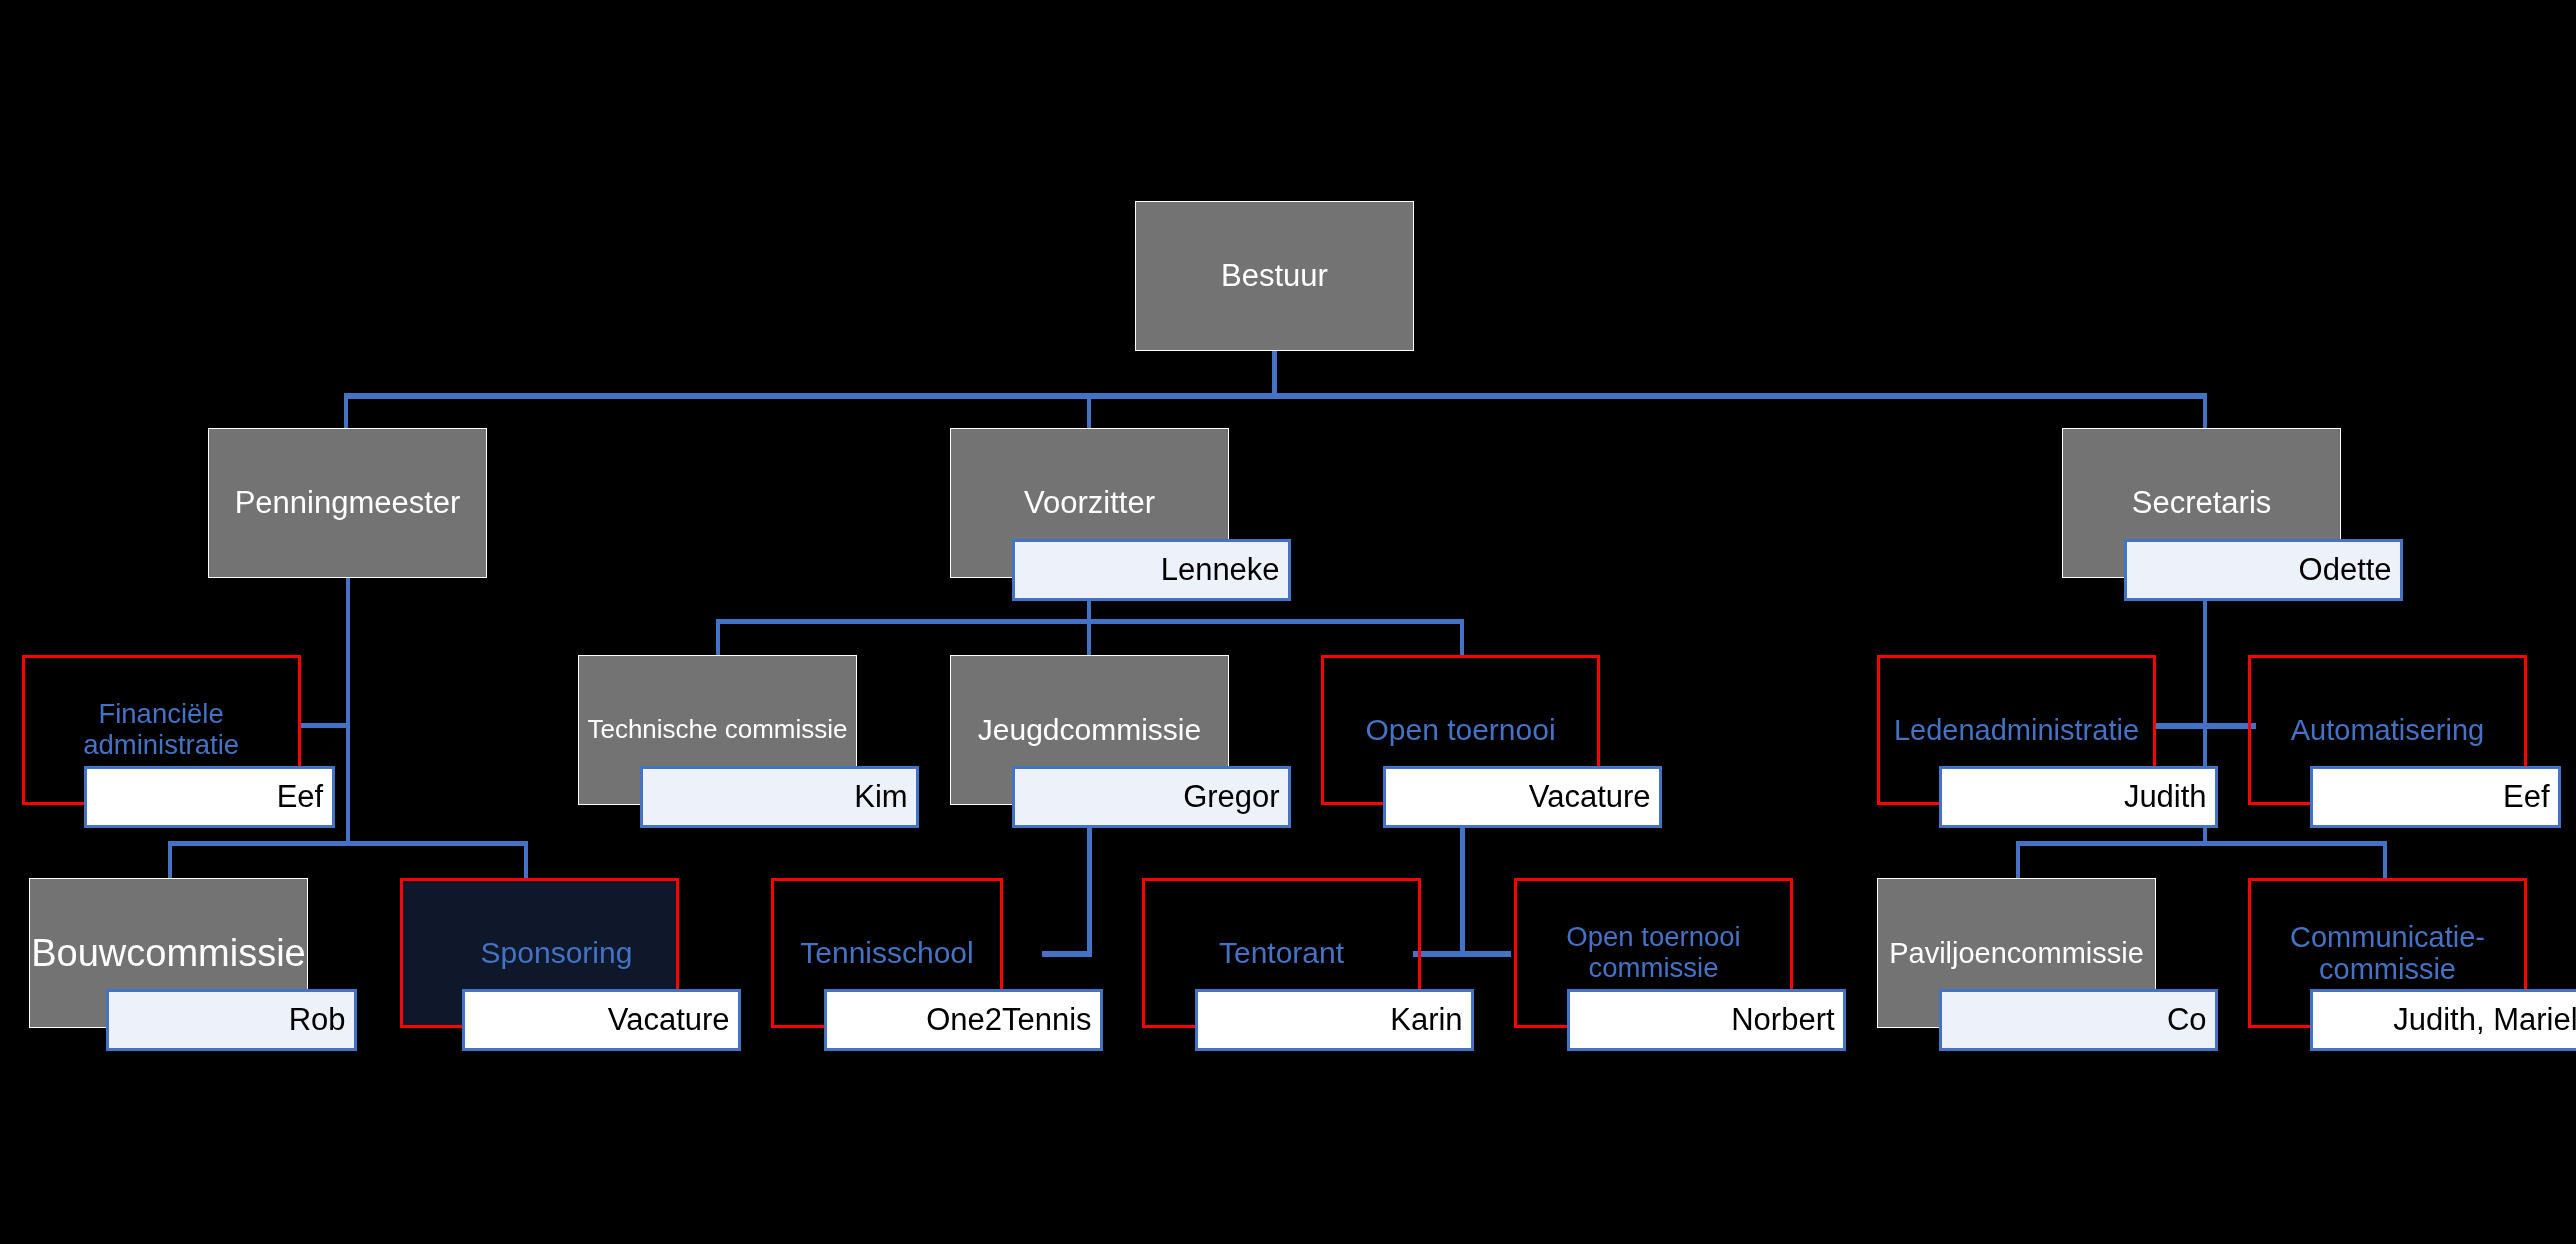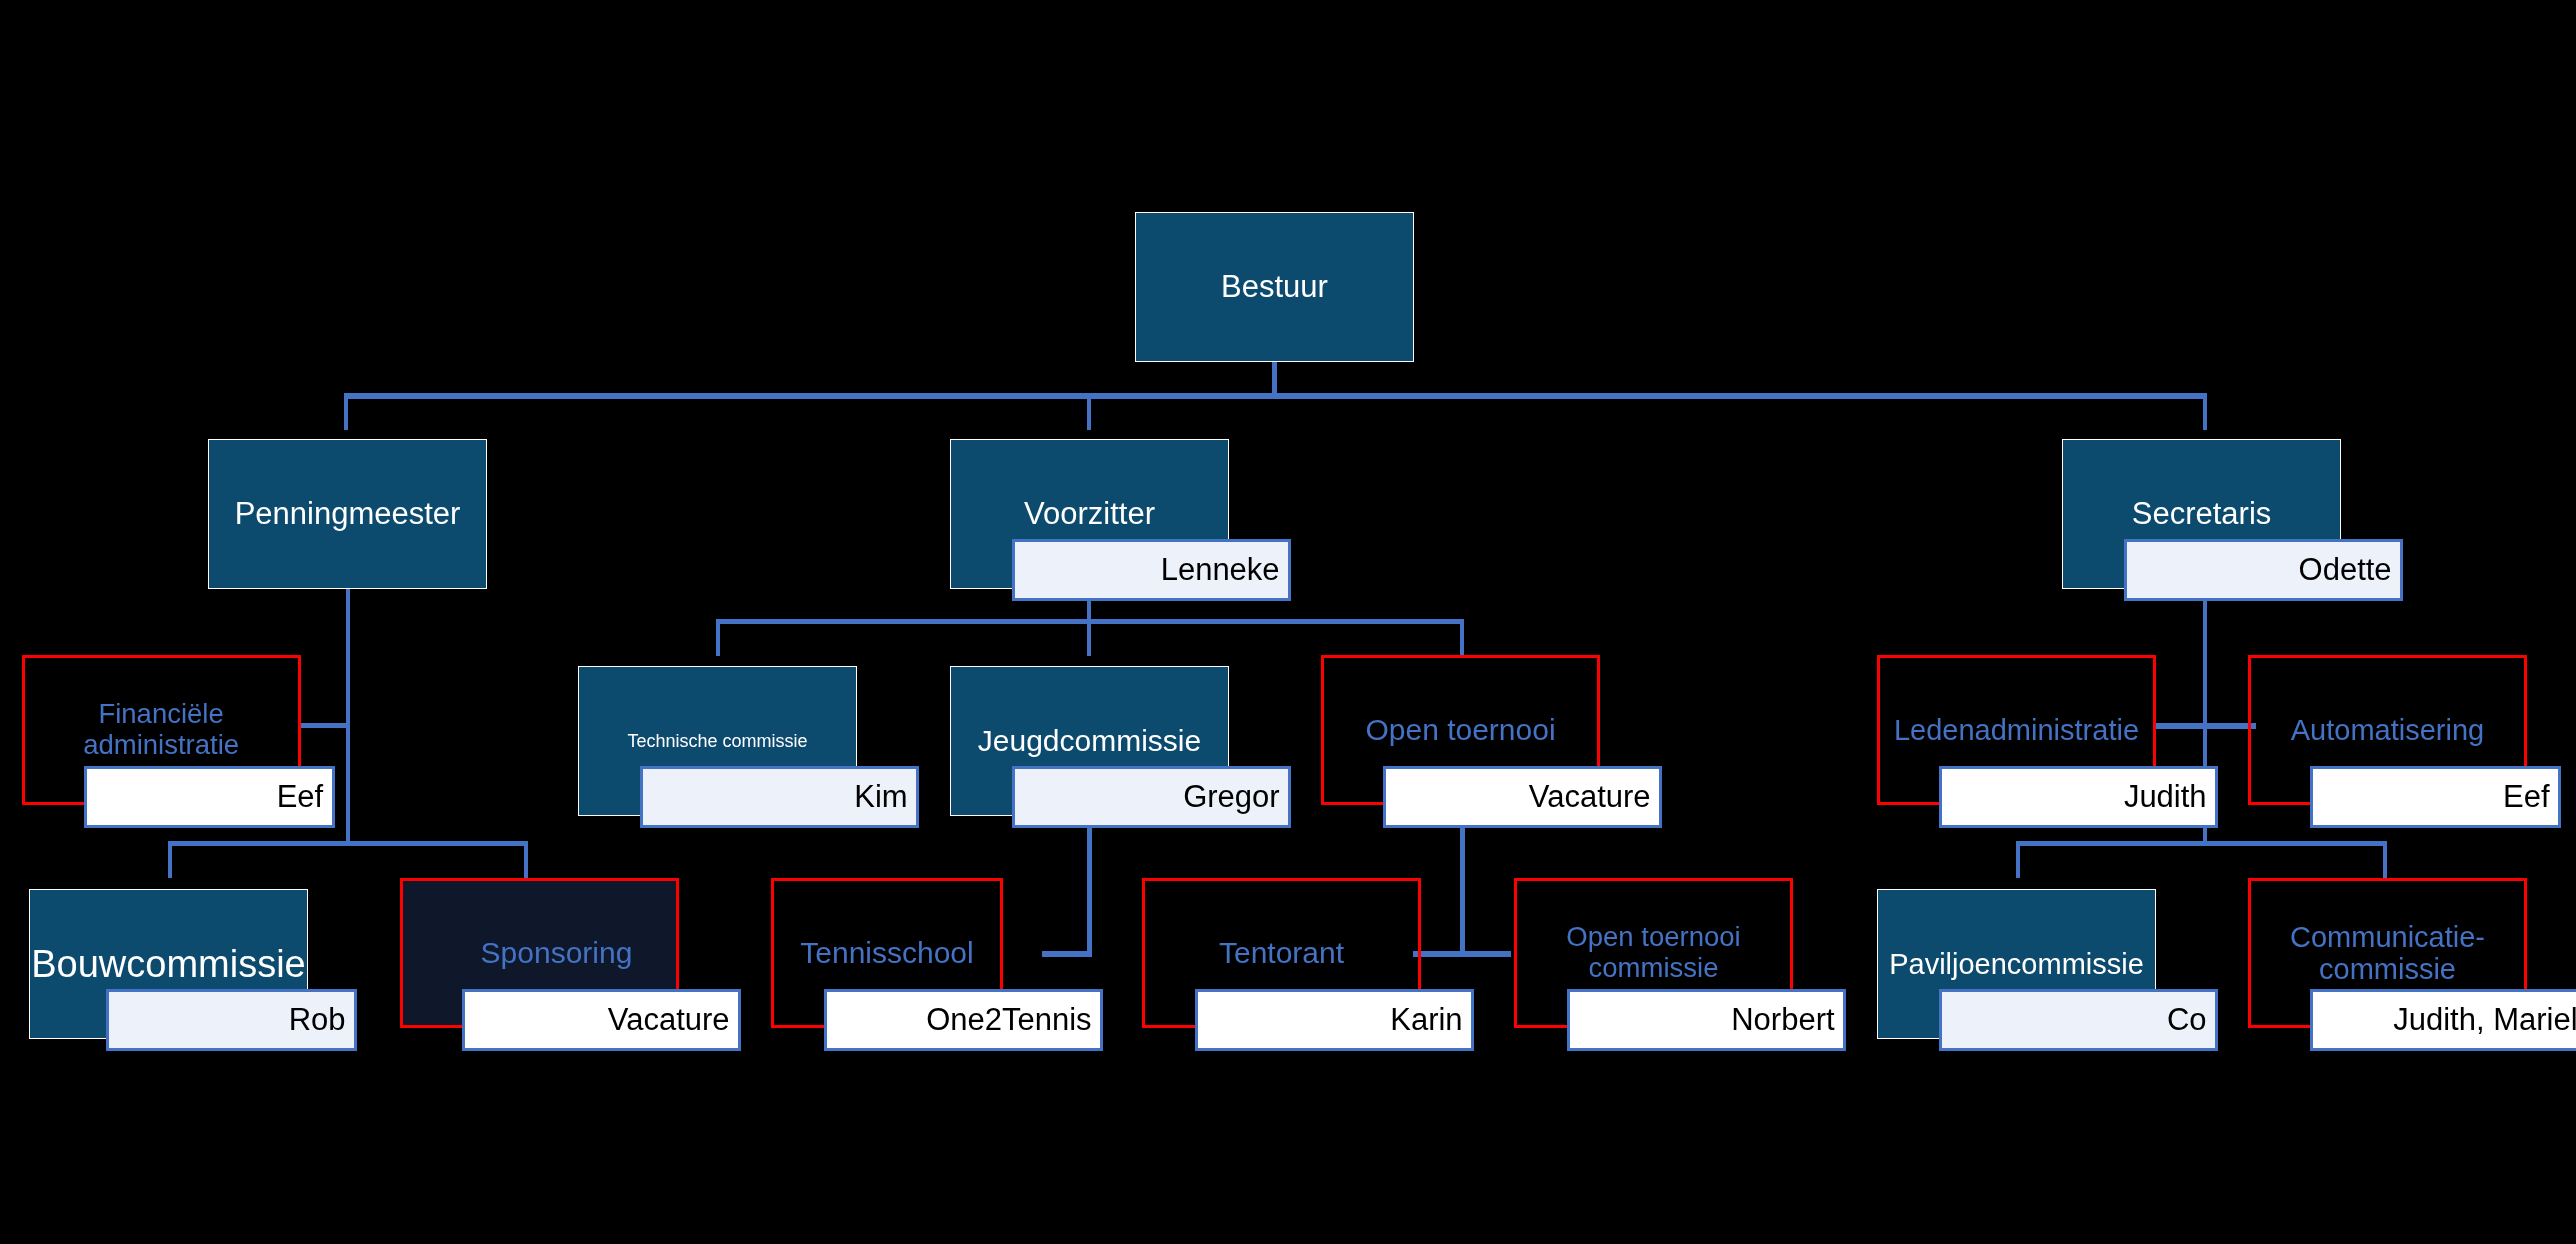--- a/index.html
+++ b/index.html
@@ -17,21 +17,21 @@
   .node{position:absolute;box-sizing:border-box;}
 
   
   .node .boxmain{
     position:absolute;left:0;top:0;width:100%;height:100%;
     box-sizing:border-box;
     display:flex;align-items:center;justify-content:center;
     text-align:center;line-height:1.12;
   }
   .type-blue .boxmain{
-    background:#0c4a6e;border:1.8px solid #FFFFFF;color:#FFFFFF;margin-top:11px;
+    background:#737373;border:1.8px solid #FFFFFF;color:#FFFFFF;
   }
   .type-red .boxmain{
     background:transparent;border:3px solid #FF0000;color:#4472C4;
   }
   .type-redfill .boxmain{
     background:#0f172a;border:3px solid #FF0000;color:#4472C4;padding-left:34px;
   }
   .boxmain .ttl{display:block;padding:0 6px;width:100%;}
 
   
@@ -108,21 +108,21 @@
       <div class="node type-red" style="left: 21.6px; top: 655px; width: 279px; height: 150px;">
         <div class="boxmain">
           <span class="ttl" style="font-size: 27.5px;">Financiële administratie</span>
         </div>
         <div class="plate" style="left: 62px; top: 111px; width: 251px; height: 62px;">
           <span class="nm" style="font-size: 31px;">Eef</span>
         </div>
       </div>
       <div class="node type-blue" style="left: 578px; top: 655px; width: 279px; height: 150px;">
         <div class="boxmain">
-          <span class="ttl" style="font-size: 18px;">Technische commissie</span>
+          <span class="ttl" style="font-size: 26px;">Technische commissie</span>
         </div>
         <div class="plate" style="left: 62px; top: 111px; width: 279px; height: 62px;">
           <span class="nm" style="font-size: 31px;">Kim</span>
         </div>
       </div>
       <div class="node type-blue" style="left: 950px; top: 655px; width: 279px; height: 150px;">
         <div class="boxmain">
           <span class="ttl" style="font-size: 30px;">Jeugdcommissie</span>
         </div>
         <div class="plate" style="left: 62px; top: 111px; width: 279px; height: 62px;">

